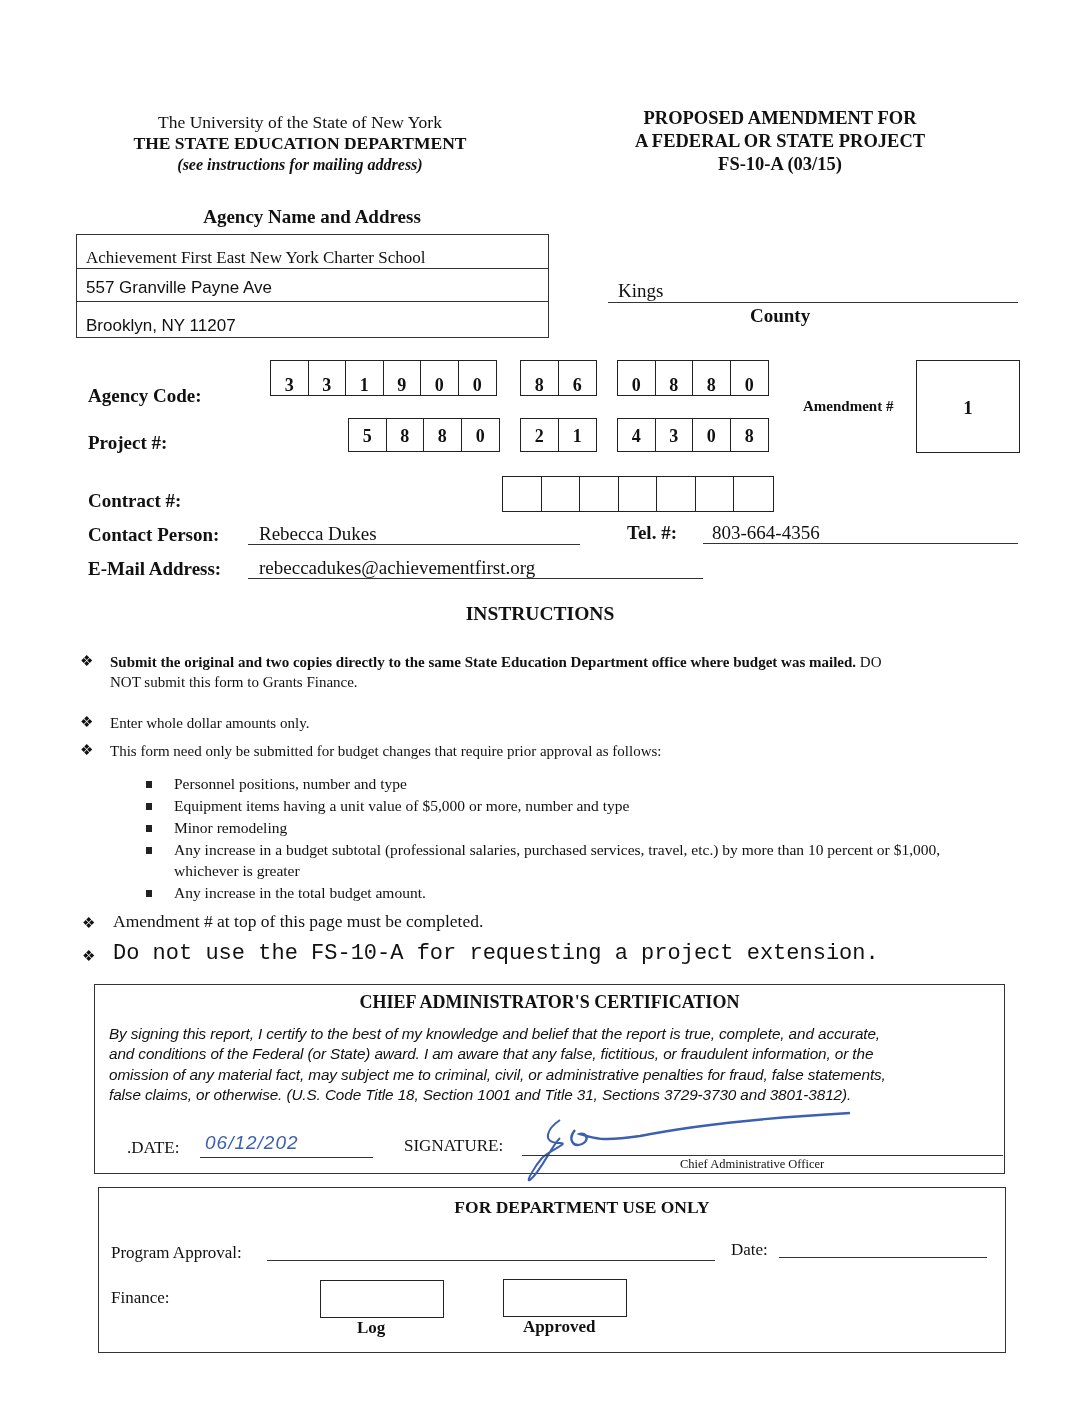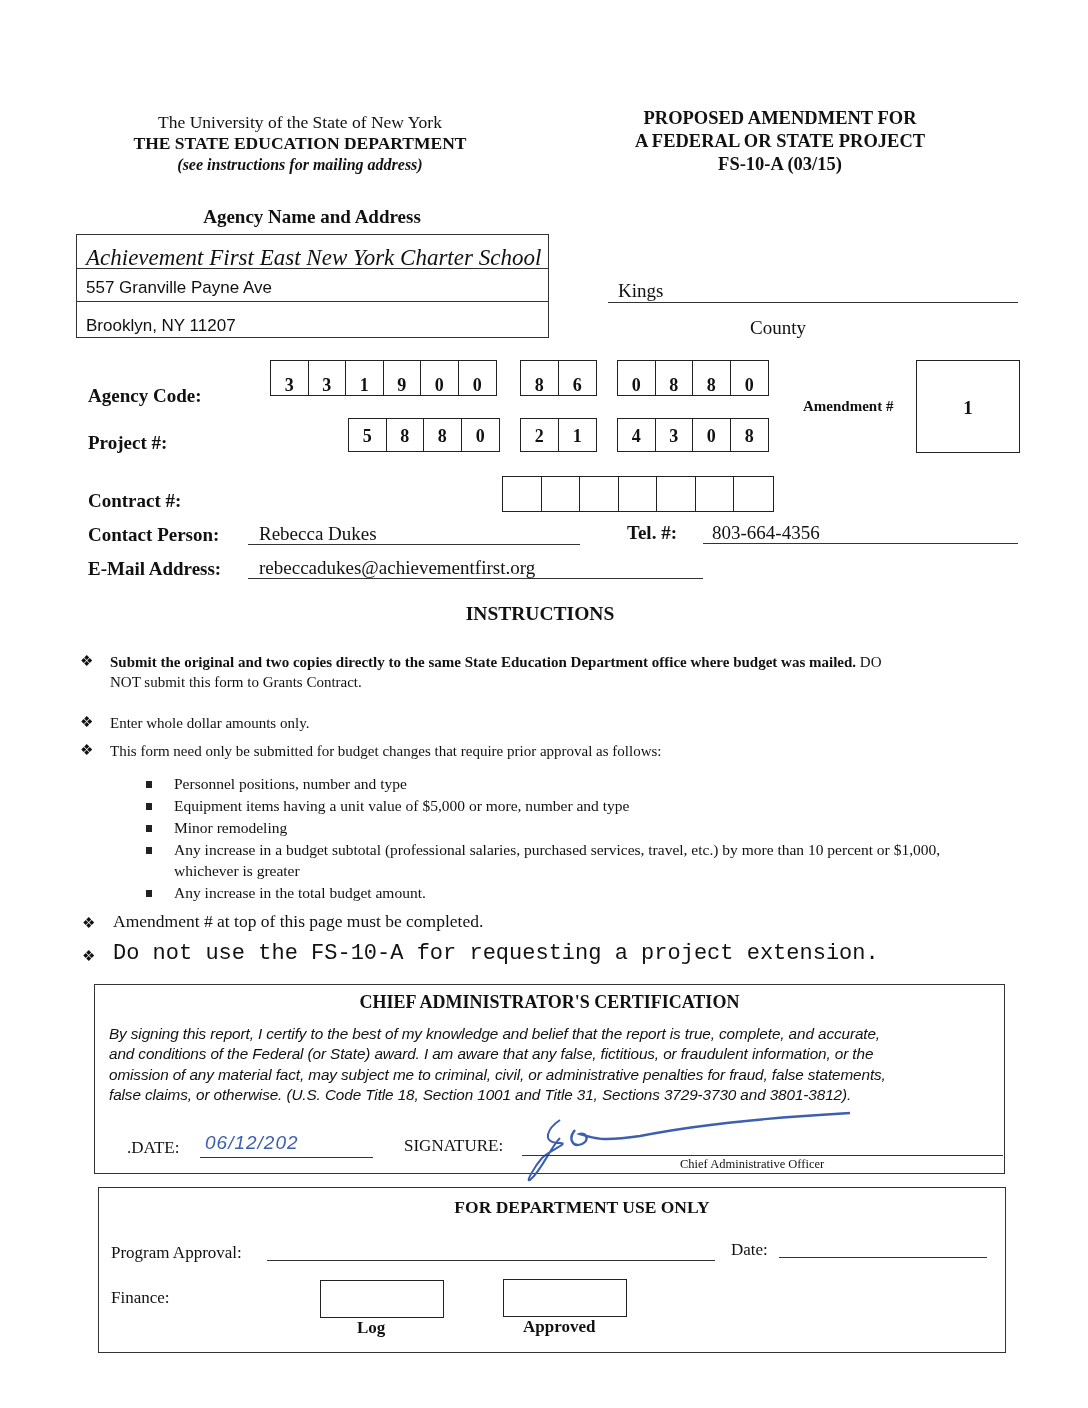--- a/index.html
+++ b/index.html
@@ -12,28 +12,28 @@
     
     #hdr-left { left: 100px; top: 112px; width: 400px; font-size: 17.5px; line-height: 21px; }
     #hdr-left .it { font-style: italic; font-weight: bold; font-size: 16px; }
     #hdr-right { left: 600px; top: 107px; width: 360px; font-size: 18.5px; line-height: 23px; font-weight: bold; }
 
     
     #agency-label { left: 76px; top: 206px; width: 472px; font-size: 19px; font-weight: bold; text-align: center; }
     #agency-box { left: 76px; top: 234px; width: 471px; height: 102px; border: 1.5px solid #333; }
     .agency-row { position: absolute; left: 0; width: 100%; height: 33px; border-bottom: 1.2px solid #333; box-sizing: border-box; padding-left: 9px; }
     .agency-row:last-child { border-bottom: none; }
-    #agency-name { top: 0; font-family: "Liberation Serif", serif; font-size: 23px; line-height: 46px; height: 34px; font-style: italic; }
+    #agency-name { top: 0; font-family: "Liberation Serif", serif; font-size: 17px; line-height: 46px; height: 34px; }
     #agency-street { top: 34px; font-family: "Liberation Sans", sans-serif; font-size: 17px; line-height: 38px; }
     #agency-city { top: 68px; font-family: "Liberation Sans", sans-serif; font-size: 17px; line-height: 46px; height: 34px; }
 
     
     #county-value { left: 618px; top: 280px; font-size: 19px; }
     #county-line { left: 608px; top: 302px; width: 410px; height: 0; border-top: 1.3px solid #333; }
-    #county-label { left: 750px; top: 305px; font-size: 19px; font-weight: normal; margin-top: 12px; }
+    #county-label { left: 750px; top: 305px; font-size: 19px; font-weight: bold; }
 
     
     .lbl { font-size: 19px; font-weight: bold; }
     .digits { position: absolute; display: flex; border: 1.3px solid #222; }
     .digit { width: 37.5px; height: 34px; border-right: 1.3px solid #222; box-sizing: border-box; font-weight: bold; font-size: 18px; text-align: center; line-height: 48px; }
     .digit:last-child { border-right: none; }
     .digits.short .digit { height: 32px; line-height: 34px; }
     .digits.contract .digit { height: 34px; width: 38.5px; }
 
     #amend-label { left: 803px; top: 398px; font-size: 15px; font-weight: bold; }
@@ -160,21 +160,21 @@
 <div class="field-line" style="left:703px; top:543px; width:315px;"></div>
 <div class="abs lbl" style="left:88px; top:558px;">E-Mail Address:</div>
 <div class="field-val" style="left:259px; top:557px;">rebeccadukes@achievementfirst.org</div>
 <div class="field-line" style="left:248px; top:578px; width:455px;"></div>
 
 <div id="instr-title" class="abs">INSTRUCTIONS</div>
 
 <div class="diamond" style="left:80px; top:652px;">❖</div>
 <div class="bullet" style="left:110px; top:652px; width:900px;">
   <span class="b">Submit the original and two copies directly to the same State Education Department office where budget was mailed.</span><span>  DO</span><br>
-  <span>NOT submit this form to Grants Contract.</span>
+  <span>NOT submit this form to Grants Finance.</span>
 </div>
 
 <div class="diamond" style="left:80px; top:713px;">❖</div>
 <div class="bullet" style="left:110px; top:713px;">Enter whole dollar amounts only.</div>
 
 <div class="diamond" style="left:80px; top:741px;">❖</div>
 <div class="bullet" style="left:110px; top:741px;">This form need only be submitted for budget changes that require prior approval as follows:</div>
 
 <div class="sq" style="left:146px; top:781px;"></div>
 <div class="sub" style="left:174px; top:774px;">Personnel positions, number and type</div>

